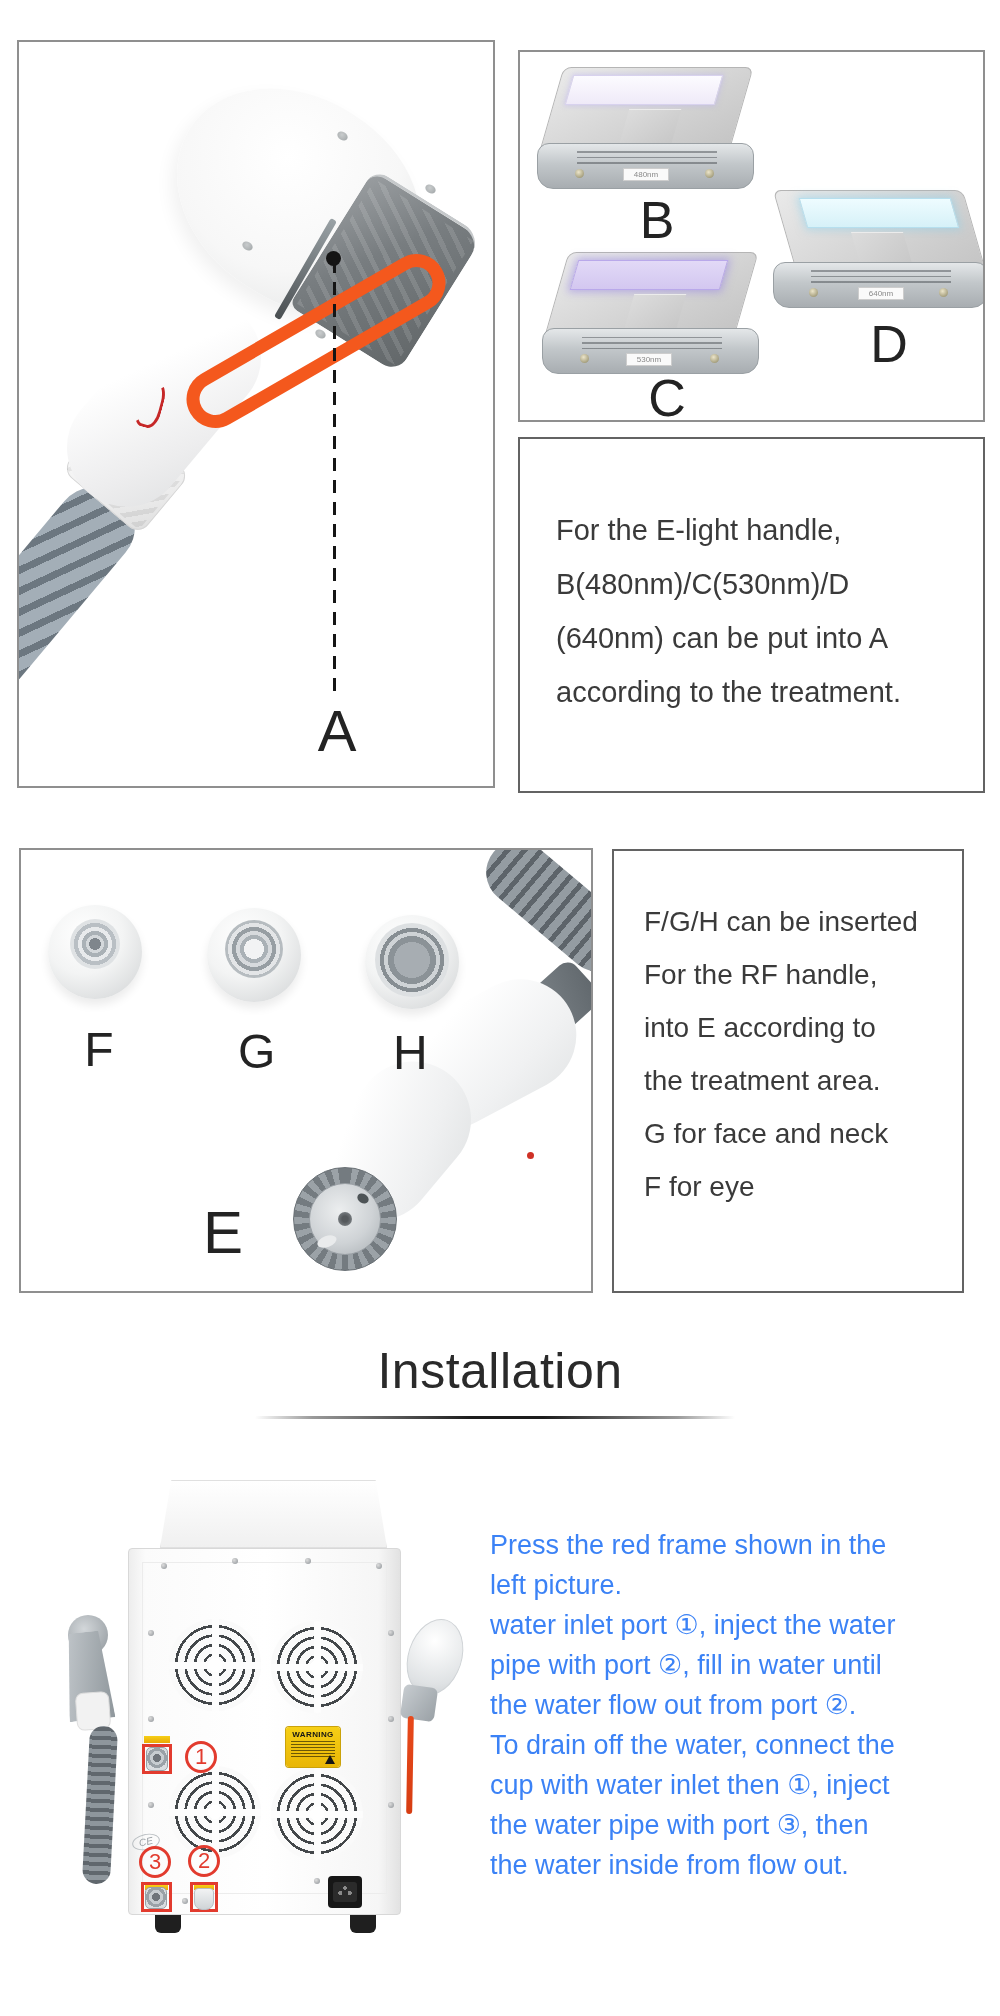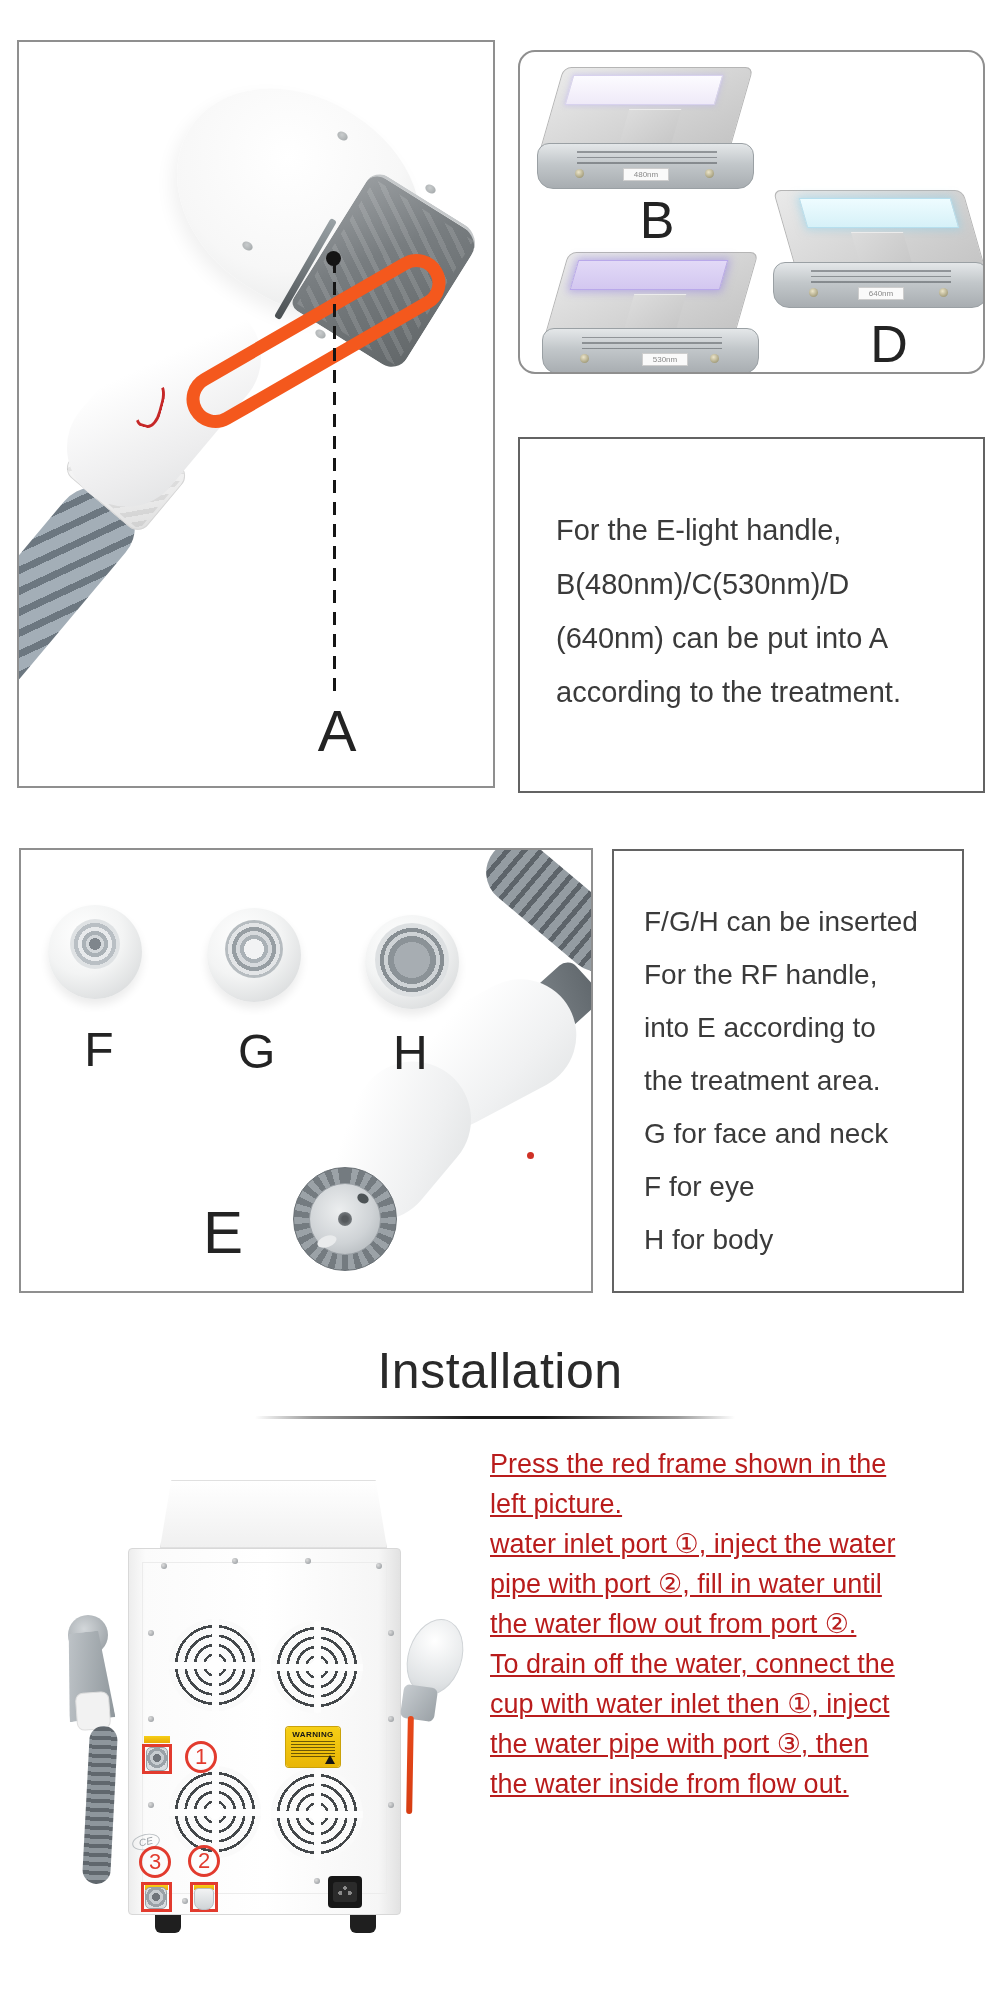--- a/index.html
+++ b/index.html
@@ -146,22 +146,22 @@
   .hp-hose { position:absolute; left:26px; top:256px; width:28px; height:158px; border-radius:14px;
     background:repeating-linear-gradient(0deg,#60676d 0 4px,#8e969c 4px 9px); transform:rotate(3deg); }
   .rh-head { position:absolute; left:348px; top:148px; width:54px; height:78px; border-radius:50%;
     background:radial-gradient(circle at 40% 30%,#ffffff,#dfe2e4 70%,#c9cdd0); border:1px solid #cfd3d6;
     transform:rotate(18deg); }
   .rh-bracket { position:absolute; left:342px; top:216px; width:34px; height:34px; border-radius:6px;
     background:linear-gradient(120deg,#c7ccd0,#9aa1a6); transform:rotate(8deg); }
   .rh-cable { position:absolute; left:347px; top:246px; width:6px; height:98px; border-radius:3px;
     background:linear-gradient(#e8491b,#d63d12); transform:rotate(1deg); }
 
-  .install-text { position:absolute; left:490px; top:1444px; width:505px; font-size:27px;
-    line-height:40px; color:#b91c1c;text-decoration:underline; }
+  .install-text { position:absolute; left:490px; top:1525px; width:505px; font-size:27px;
+    line-height:40px; color:#3b82f6; }
 </style>
 </head>
 <body>
 
 <div class="page">
 
   <div class="imgbox" style="left:17px; top:40px; width:478px; height:748px;">
     <div class="a-hose"></div>
     <div class="a-collar"></div>
     <div class="a-neck"></div>
@@ -172,21 +172,21 @@
     <div class="a-hole" style="left:406px; top:143px;"></div>
     <div class="a-hole" style="left:223px; top:200px;"></div>
     <div class="a-hole" style="left:296px; top:288px;"></div>
     <div class="a-strap"></div>
     <div class="a-string"></div>
     <div class="a-dot"></div>
     <div class="a-dash"></div>
     <div class="letter" style="left:288px; top:655px; width:60px; font-size:58px;">A</div>
   </div>
 
-  <div class="imgbox" style="left:518px; top:50px; width:467px; height:324px;border-radius:17px;">
+  <div class="imgbox" style="left:518px; top:50px; width:467px; height:372px;">
 
     <div class="filt" style="left:17px; top:15px; width:217px; height:125px;">
       <div class="f-plate" style="left:14px; top:0; width:190px; height:88px; transform:skewX(-16deg);"></div>
       <div class="f-glass" style="left:32px; top:8px; width:150px; height:30px; transform:skewX(-16deg);
            background:linear-gradient(#fcfbff,#efeaf8); box-shadow:0 0 5px 1px rgba(190,180,240,0.5);"></div>
       <div class="f-tab" style="left:86px; top:42px; width:52px; height:44px; transform:skewX(-16deg);"></div>
       <div class="f-base" style="left:0; top:76px; width:217px; height:46px;"></div>
       <div class="f-grooves" style="left:40px; top:83px; width:140px; height:14px;"></div>
       <div class="f-screw" style="left:38px; top:102px;"></div>
       <div class="f-screw" style="left:168px; top:102px;"></div>
@@ -196,21 +196,21 @@
 
     <div class="filt" style="left:22px; top:200px; width:217px; height:125px;">
       <div class="f-plate" style="left:14px; top:0; width:190px; height:88px; transform:skewX(-16deg);"></div>
       <div class="f-glass" style="left:32px; top:8px; width:150px; height:30px; transform:skewX(-16deg);
            background:linear-gradient(#e2d9f7,#d3c7f0); border-color:#b9a8ea; box-shadow:0 0 8px 2px rgba(150,130,230,0.55);"></div>
       <div class="f-tab" style="left:86px; top:42px; width:52px; height:44px; transform:skewX(-16deg);"></div>
       <div class="f-base" style="left:0; top:76px; width:217px; height:46px;"></div>
       <div class="f-grooves" style="left:40px; top:83px; width:140px; height:14px;"></div>
       <div class="f-screw" style="left:38px; top:102px;"></div>
       <div class="f-screw" style="left:168px; top:102px;"></div>
-      <div class="f-tag" style="left:100px; top:101px; width:46px; height:13px;">530nm</div>
+      <div class="f-tag" style="left:84px; top:101px; width:46px; height:13px;">530nm</div>
     </div>
     <div class="letter" style="left:122px; top:316px; width:50px; font-size:52px;">C</div>
 
     <div class="filt" style="left:253px; top:138px; width:215px; height:120px;">
       <div class="f-plate" style="left:12px; top:0; width:190px; height:85px; transform:skewX(16deg);"></div>
       <div class="f-glass" style="left:30px; top:8px; width:152px; height:30px; transform:skewX(16deg);
            background:linear-gradient(#eefcff,#d6f1f8); border-color:#b6dfee; box-shadow:0 0 8px 2px rgba(140,210,235,0.5);"></div>
       <div class="f-tab" style="left:84px; top:42px; width:52px; height:42px; transform:skewX(16deg);"></div>
       <div class="f-base" style="left:0; top:72px; width:215px; height:46px;"></div>
       <div class="f-grooves" style="left:38px; top:79px; width:140px; height:14px;"></div>
@@ -262,21 +262,20 @@
   </div>
 
   <div class="txtbox" style="left:612px; top:849px; width:352px; height:444px;">
     <div class="note" style="margin:44px 0 0 30px; font-size:28px; line-height:53px;">
       <div class="tline">F/G/H can be inserted</div>
       <div class="tline">For the RF handle,</div>
       <div class="tline">into E according to</div>
       <div class="tline">the treatment area.</div>
       <div class="tline">G for face and neck</div>
       <div class="tline">F for eye</div>
-      <div class="tline">H for body</div>
     </div>
   </div>
 
   <div class="inst-title">Installation</div>
   <div class="inst-rule"></div>
 
   <div class="machine">
     <div class="m-lid"></div>
     <div class="m-body"></div>
     <div class="m-seam"></div>

